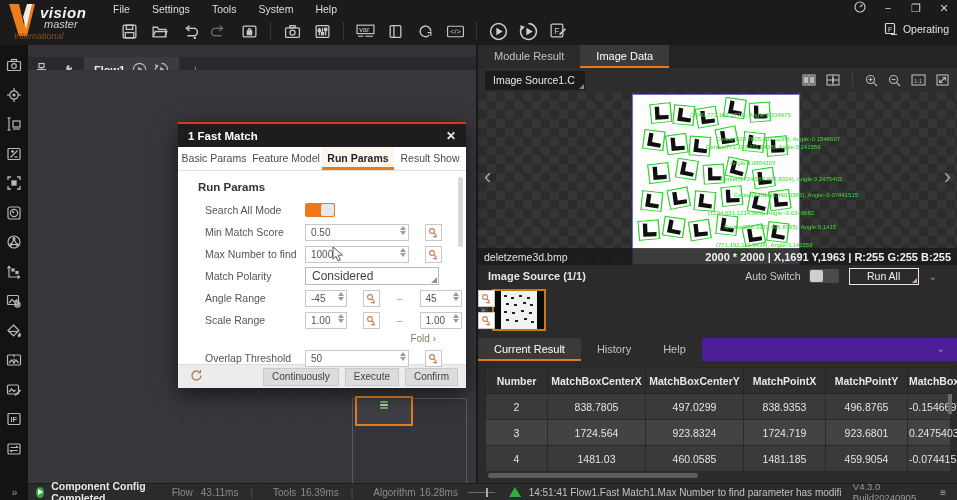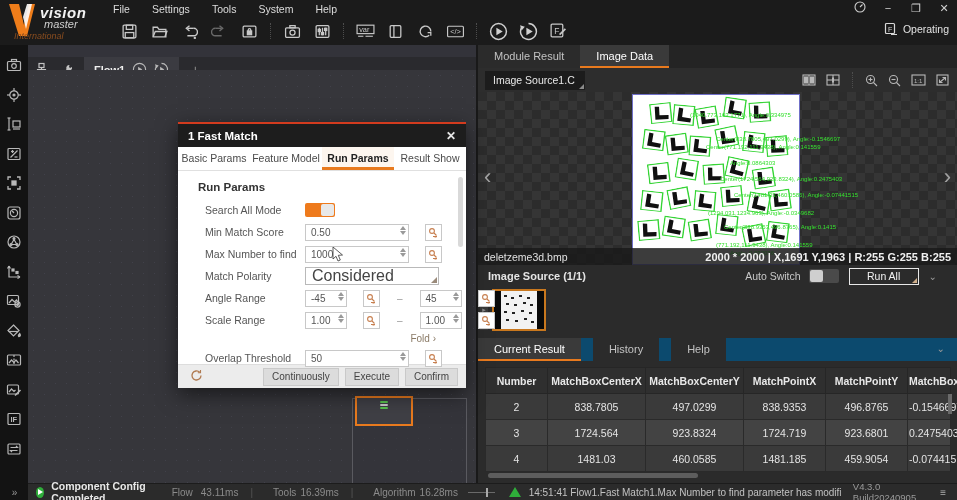--- a/index.html
+++ b/index.html
@@ -62,21 +62,21 @@
   .toggle.off .knob{left:1px;right:auto;background:#cfcfcf;}
   .num{position:relative;height:17px;border:1px solid #c8c8c8;display:flex;align-items:center;padding:0 14px 0 5px;font-size:10px;color:#555;background:#fff;}
   .num.w{width:104px;}
   .num.s{width:42px;}
   .spin{position:absolute;right:2px;top:1px;display:flex;flex-direction:column;gap:1px;}
   .spin i{display:block;width:0;height:0;border-left:3px solid transparent;border-right:3px solid transparent;}
   .spin .up{border-bottom:4px solid #999;}
   .spin .dn{border-top:4px solid #999;}
   .lnk{width:17px;height:17px;border:1px solid #c8c8c8;display:flex;align-items:center;justify-content:center;background:#fff;}
   .dash{color:#999;font-size:10px;margin:0 1px;}
-  .dd{width:134px;height:18px;border:1px solid #b9b9b9;font-size:16px;color:#444;display:flex;align-items:center;padding:0 6px;position:relative;background:#fff;}
+  .dd{width:134px;height:18px;border:1px solid #b9b9b9;font-size:12px;color:#444;display:flex;align-items:center;padding:0 6px;position:relative;background:#fff;}
   .dd .corner{position:absolute;right:1px;bottom:1px;width:0;height:0;border-left:6px solid transparent;border-bottom:6px solid #9a8a7a;}
   .foldrow{text-align:right;padding-right:30px;font-size:10px;color:#8a7a66;height:16px;line-height:16px;}
   .dscroll{position:absolute;right:3px;top:6px;width:5px;height:70px;background:#d9d9d9;border-radius:3px;}
   .dfoot{height:24px;background:#ececec;border-top:1px solid #ddd;display:flex;align-items:center;padding:0 8px;gap:6px;}
   .dfoot .reset{margin-right:auto;margin-left:4px;}
   .dbtn{background:#dcdcdc;border:1px solid #c9c9c9;color:#444;font-size:10px;height:18px;padding:0 8px;line-height:16px;}
   .cursor{position:absolute;left:154px;top:76px;z-index:5;}
 
   
   .rpanel{position:absolute;left:478px;top:45px;width:479px;height:438px;background:#2b2b2b;}
@@ -103,21 +103,21 @@
   .isrc .t{font-size:11px;font-weight:bold;color:#e4e4e4;}
   .isrc .asw{margin-left:auto;font-size:10.5px;color:#c8c8c8;margin-right:8px;}
   .runall{width:70px;height:17px;border:1px solid #e8e8e8;color:#f2f2f2;font-size:10.5px;display:flex;align-items:center;justify-content:center;position:relative;margin:0 10px;}
   .runall .corner{position:absolute;right:1px;bottom:1px;width:0;height:0;border-left:5px solid transparent;border-bottom:5px solid #cfae8a;}
   .isrc .chev{color:#9a9a9a;font-size:10px;margin-right:10px;}
   .thumbrow{display:flex;align-items:center;margin-top:2px;}
   .thandle{width:8px;height:40px;background:#3a3a3a;display:flex;align-items:center;justify-content:center;color:#8a8a8a;font-size:7px;margin-left:2px;}
   .thumb{width:54px;height:42px;border:2px solid #c9781e;margin-left:4px;background:#000;display:flex;align-items:center;justify-content:center;}
   .thumb svg{display:block;}
 
-  .restabs{position:absolute;left:0;top:293px;width:479px;height:23px;background:#0c4a6e;display:flex;gap:12px;}
+  .restabs{position:absolute;left:0;top:293px;width:479px;height:23px;background:#4c1d95;display:flex;}
   .restabs .chev{margin-left:auto;color:#9a9a9a;font-size:10px;line-height:22px;margin-right:12px;}
 
   .tblwrap{position:absolute;left:7px;top:322px;width:466px;height:112px;}
   table.res{border-collapse:collapse;width:100%;table-layout:fixed;}
   table.res th{background:#2f2f2f;color:#e8e8e8;font-size:10.5px;font-weight:bold;height:26px;border:1px solid #262626;}
   table.res td{color:#e4e4e4;font-size:10.5px;text-align:center;height:26px;border:1px solid #2a2a2a;}
   table.res tr.r0 td{background:#3a3a3a;}
   table.res tr.r1 td{background:#434343;}
   .vsb{position:absolute;right:-1px;top:27px;width:4px;height:20px;background:#6a6a6a;}
   .hsb{position:absolute;left:10px;top:428px;width:210px;height:5px;background:#5d5d5d;border-radius:3px;}

